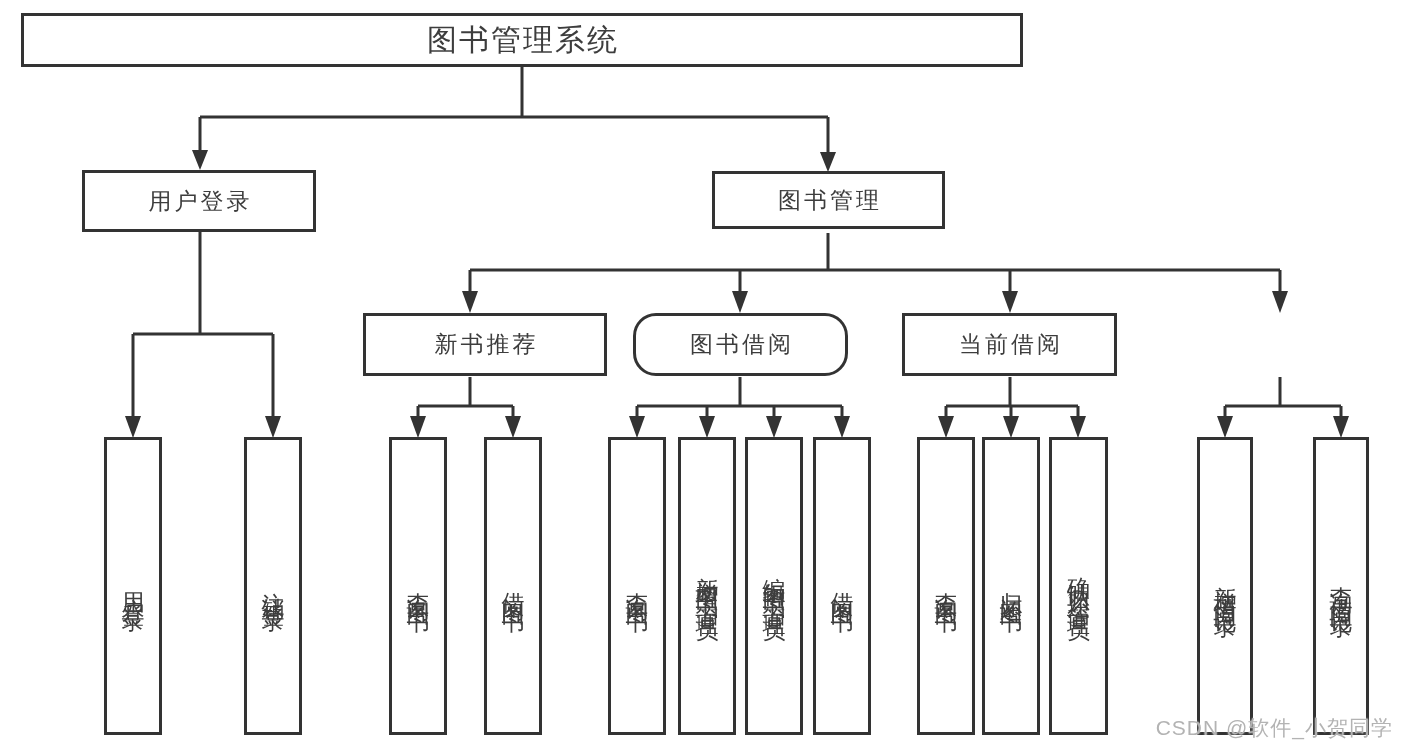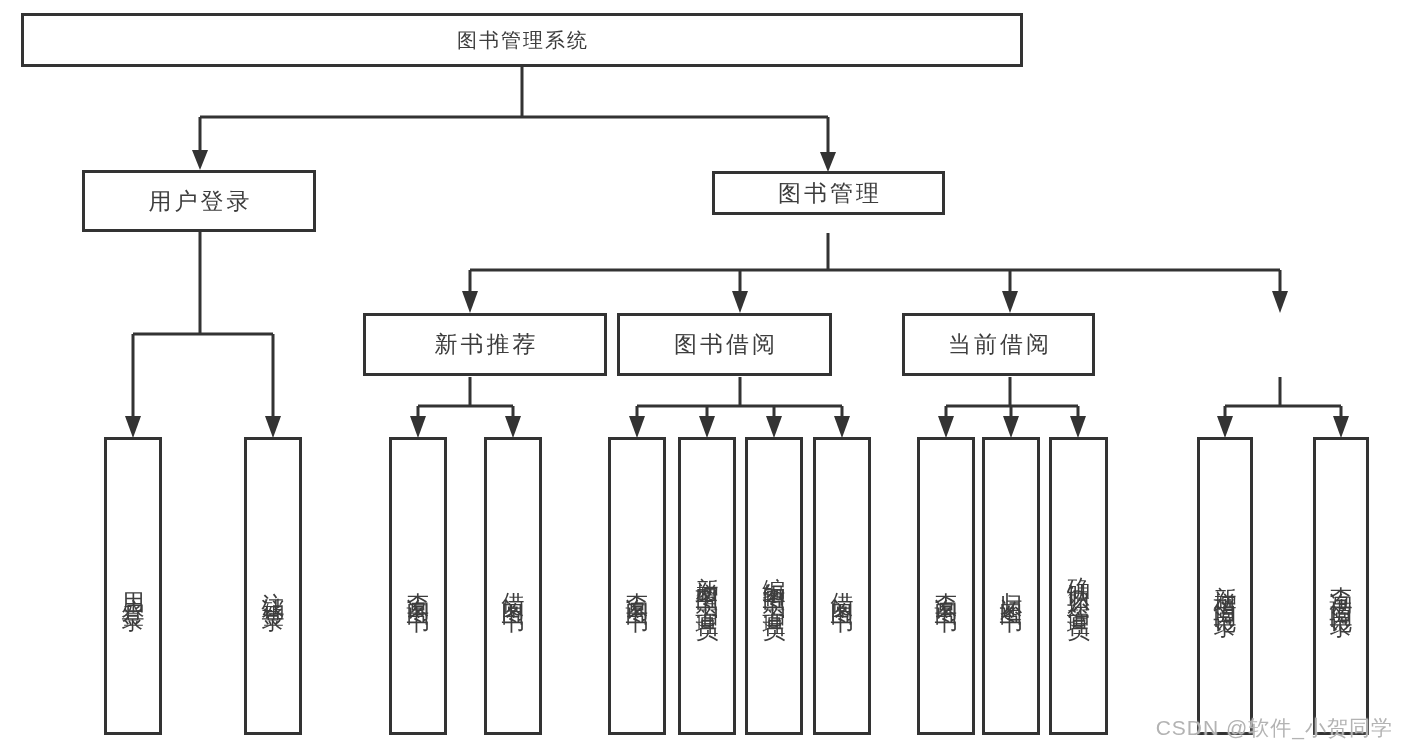--- a/index.html
+++ b/index.html
@@ -31,21 +31,21 @@
     display: flex;
     align-items: center;
     justify-content: center;
   }
   .hbox {
     font-size: 23px;
     letter-spacing: 3px;
     text-indent: 3px;
   }
   .root {
-    font-size: 20px;
+    font-size: 30px;
     letter-spacing: 2px;
     text-indent: 2px;
   }
   .vbox {
     writing-mode: vertical-rl;
     text-orientation: mixed;
     font-size: 23px;
     letter-spacing: 6px;
     line-height: 1;
   }
@@ -106,25 +106,25 @@
       <polygon points="1070,416 1086,416 1078,438"></polygon>
 
       <polygon points="1217,416 1233,416 1225,438"></polygon>
       <polygon points="1333,416 1349,416 1341,438"></polygon>
     </g>
   </svg>
 
   <div class="node hbox root" style="left:21px; top:13px; width:1002px; height:54px;">图书管理系统</div>
 
   <div class="node hbox" style="left:82px; top:170px; width:234px; height:62px;">用户登录</div>
-  <div class="node hbox" style="left:712px; top:171px; width:233px; height:44px;">图书管理</div>
+  <div class="node hbox" style="left:712px; top:171px; width:233px; height:58px;">图书管理</div>
 
   <div class="node hbox" style="left:363px; top:313px; width:244px; height:63px;">新书推荐</div>
-  <div class="node hbox" style="left:617px; top:313px; width:215px; height:63px;">图书借阅</div>
-  <div class="node hbox" style="left:902px; top:313px; width:193px; height:63px;">当前借阅</div>
+  <div class="node hbox" style="left:633px; top:313px; width:215px; height:63px;border-radius:23px;">图书借阅</div>
+  <div class="node hbox" style="left:902px; top:313px; width:215px; height:63px;">当前借阅</div>
 
   <div class="node vbox" style="left:104px; top:437px; width:58px; height:298px;">用户登录</div>
   <div class="node vbox" style="left:244px; top:437px; width:58px; height:298px;">注销登录</div>
 
   <div class="node vbox" style="left:389px; top:437px; width:58px; height:298px;">查询图书</div>
   <div class="node vbox" style="left:484px; top:437px; width:58px; height:298px;">借阅图书</div>
 
   <div class="node vbox" style="left:608px; top:437px; width:58px; height:298px;">查询图书</div>
   <div class="node vbox" style="left:678px; top:437px; width:58px; height:298px;">新增图书（管理员）</div>
   <div class="node vbox" style="left:745px; top:437px; width:58px; height:298px;">编辑图书（管理员）</div>

